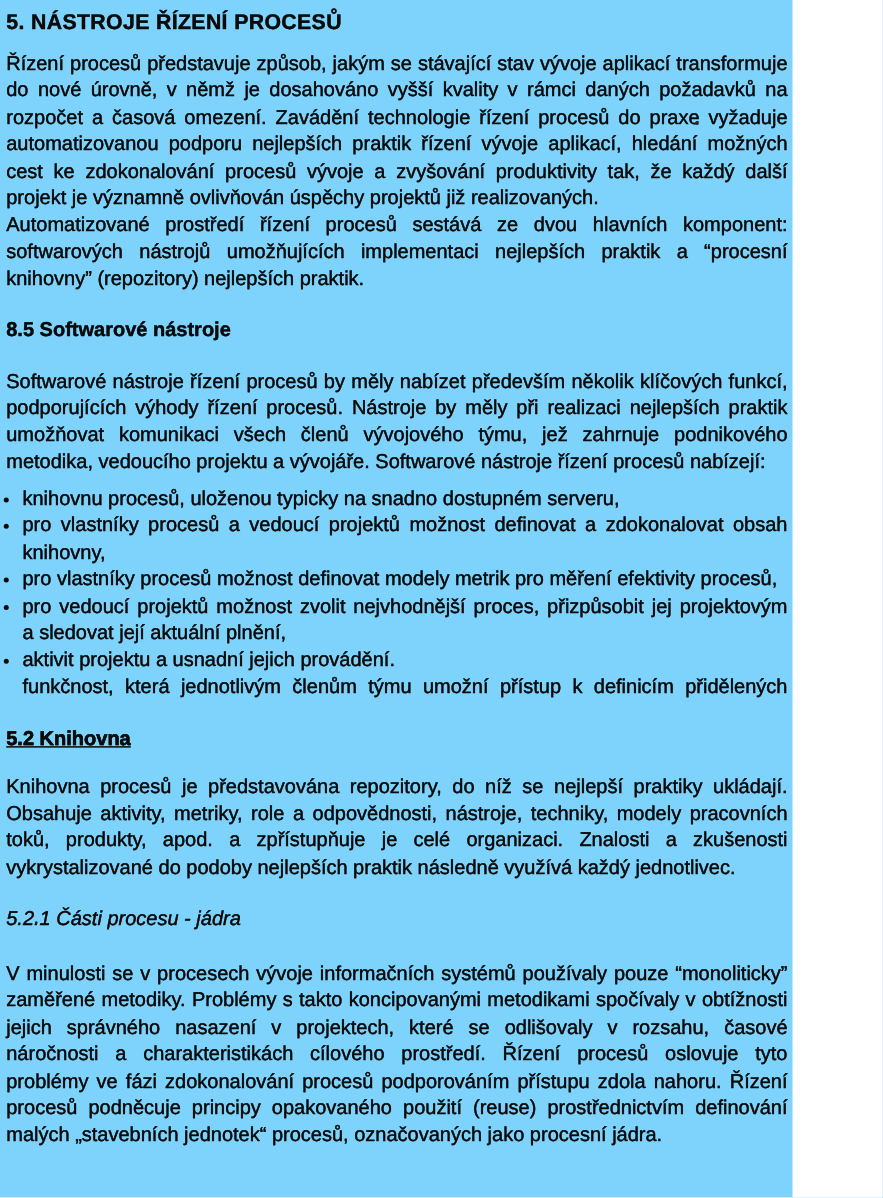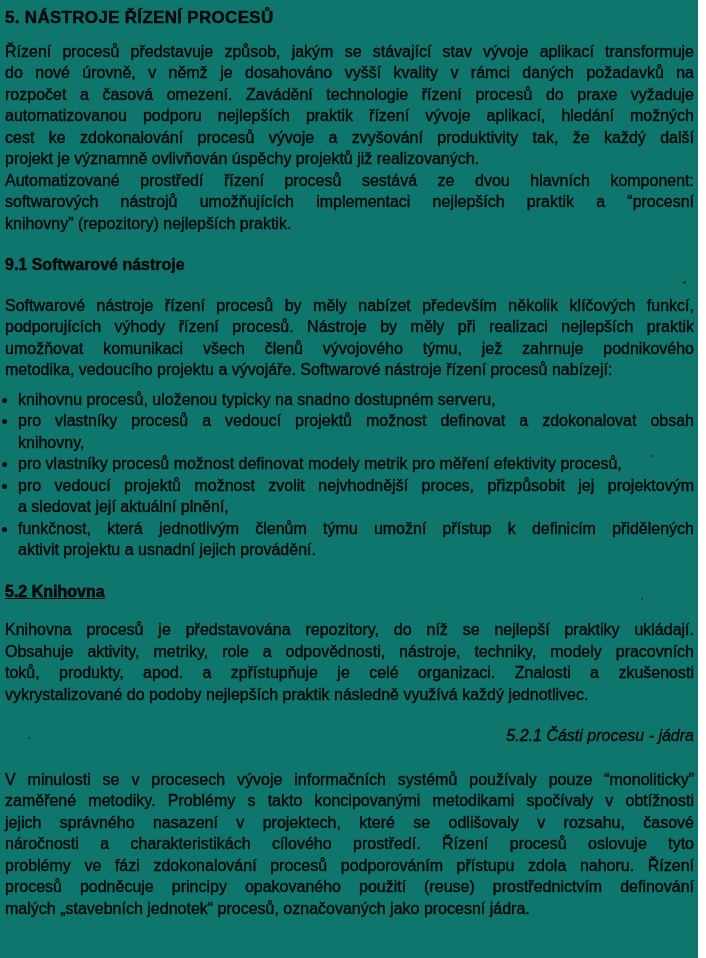--- a/index.html
+++ b/index.html
@@ -2,42 +2,42 @@
 <html><head>
 <meta charset="utf-8">
 <style>
   html, body {
     margin: 0;
     padding: 0;
     background: #ffffff;
   }
   .page {
     position: relative;
-    width: 698px;
+    width: 634px;
     height: 958px;
     box-sizing: border-box;
     padding: 7px 4px 0 5px;
-    background: #0f766e;
+    background: #7dd3fc;
     font-family: "Liberation Sans", "DejaVu Sans", sans-serif;
     font-size: 16px;
     line-height: 21.5px;
     color: #0a0a0a;
     -webkit-text-stroke: 0.3px #0a0a0a;
     text-shadow: 0 0 0.5px rgba(0,0,0,0.55);
     overflow: hidden;
   }
   h1, h2, h3 { font-size: 16px; line-height: 21.5px; }
   h1 {
     font-size: 17px;
     letter-spacing: 0.3px;
     margin: 0 0 12px 0;
     font-weight: bold;
   }
   h2 { margin: 0; font-weight: bold; }
-  h3 { margin: 0; font-weight: normal; font-style: italic; text-align: right; }
+  h3 { margin: 0; font-weight: normal; font-style: italic; }
   #h51 { margin-bottom: 19px; }
   #h52 { margin-bottom: 17px; text-decoration: underline; }
   #h521 { margin-bottom: 22px; }
   .para { margin: 0; }
   #p1 { }
   #p2 { margin-bottom: 20px; }
   #p3 { margin-bottom: 8px; }
   #p4 { margin-bottom: 20px; }
   .ln { text-align: justify; text-align-last: justify; }
   .ln.last { text-align-last: auto; }
@@ -70,21 +70,21 @@
     <div class="ln">cest ke zdokonalování procesů vývoje a zvyšování produktivity tak, že každý další</div>
     <div class="ln last">projekt je významně ovlivňován úspěchy projektů již realizovaných.</div>
   </div>
 
   <div class="para" id="p2">
     <div class="ln">Automatizované prostředí řízení procesů sestává ze dvou hlavních komponent:</div>
     <div class="ln">softwarových nástrojů umožňujících implementaci nejlepších praktik a “procesní</div>
     <div class="ln last">knihovny” (repozitory) nejlepších praktik.</div>
   </div>
 
-  <h2 id="h51">9.1 Softwarové nástroje</h2>
+  <h2 id="h51">8.5 Softwarové nástroje</h2>
 
   <div class="para" id="p3">
     <div class="ln">Softwarové nástroje řízení procesů by měly nabízet především několik klíčových funkcí,</div>
     <div class="ln">podporujících výhody řízení procesů. Nástroje by měly při realizaci nejlepších praktik</div>
     <div class="ln">umožňovat komunikaci všech členů vývojového týmu, jež zahrnuje podnikového</div>
     <div class="ln last">metodika, vedoucího projektu a vývojáře. Softwarové nástroje řízení procesů nabízejí:</div>
   </div>
 
   <ul class="bullets">
     <li>
@@ -95,22 +95,22 @@
       <div class="ln last">knihovny,</div>
     </li>
     <li>
       <div class="ln last">pro vlastníky procesů možnost definovat modely metrik pro měření efektivity procesů,</div>
     </li>
     <li>
       <div class="ln">pro vedoucí projektů možnost zvolit nejvhodnější proces, přizpůsobit jej projektovým</div>
       <div class="ln last">a sledovat její aktuální plnění,</div>
     </li>
     <li>
+      <div class="ln last">aktivit projektu a usnadní jejich provádění.</div>
       <div class="ln">funkčnost, která jednotlivým členům týmu umožní přístup k definicím přidělených</div>
-      <div class="ln last">aktivit projektu a usnadní jejich provádění.</div>
     </li>
   </ul>
 
   <h2 id="h52">5.2 Knihovna</h2>
 
   <div class="para" id="p4">
     <div class="ln">Knihovna procesů je představována repozitory, do níž se nejlepší praktiky ukládají.</div>
     <div class="ln">Obsahuje aktivity, metriky, role a odpovědnosti, nástroje, techniky, modely pracovních</div>
     <div class="ln">toků, produkty, apod. a zpřístupňuje je celé organizaci. Znalosti a zkušenosti</div>
     <div class="ln last">vykrystalizované do podoby nejlepších praktik následně využívá každý jednotlivec.</div>

